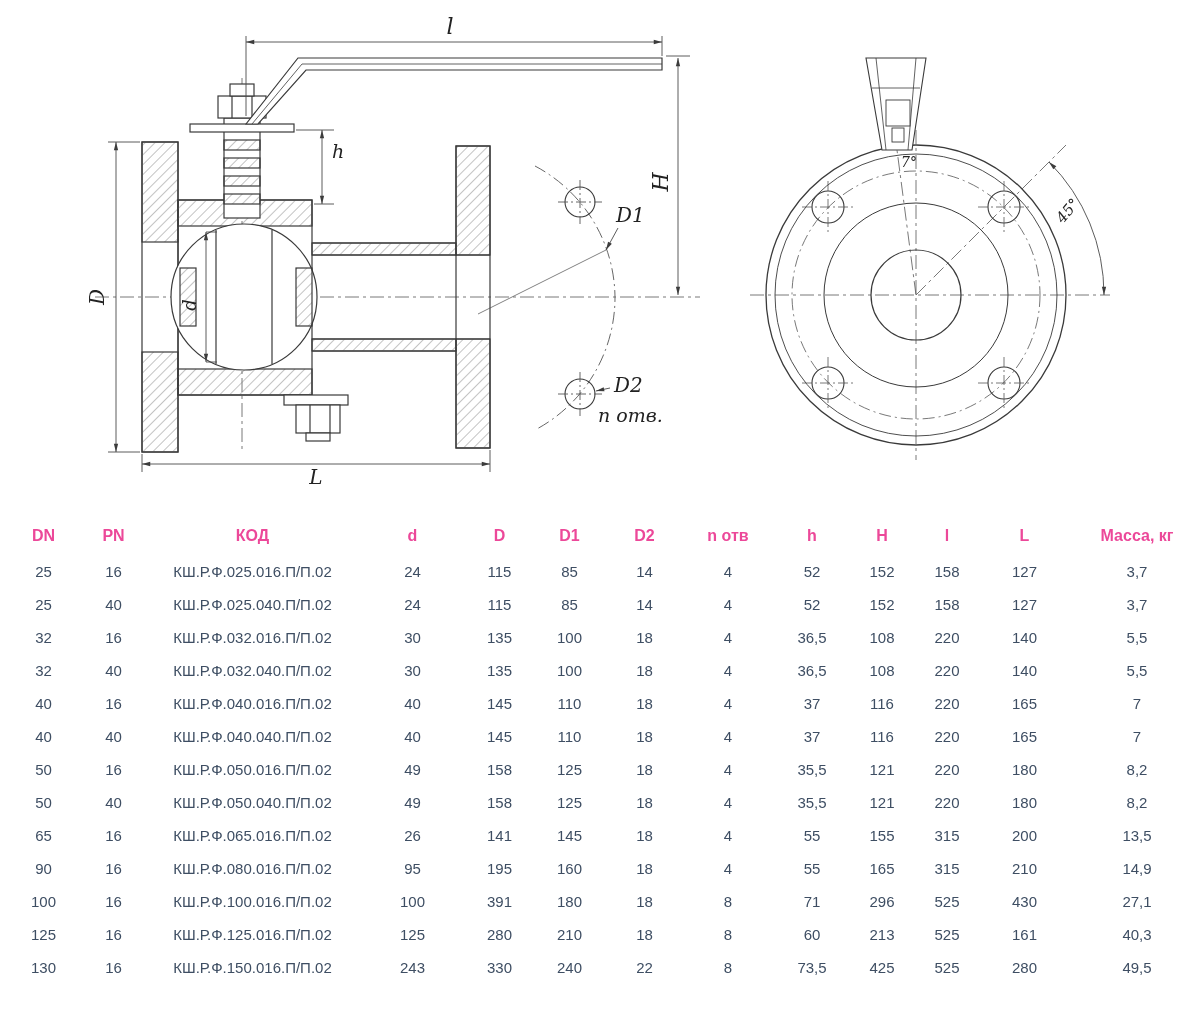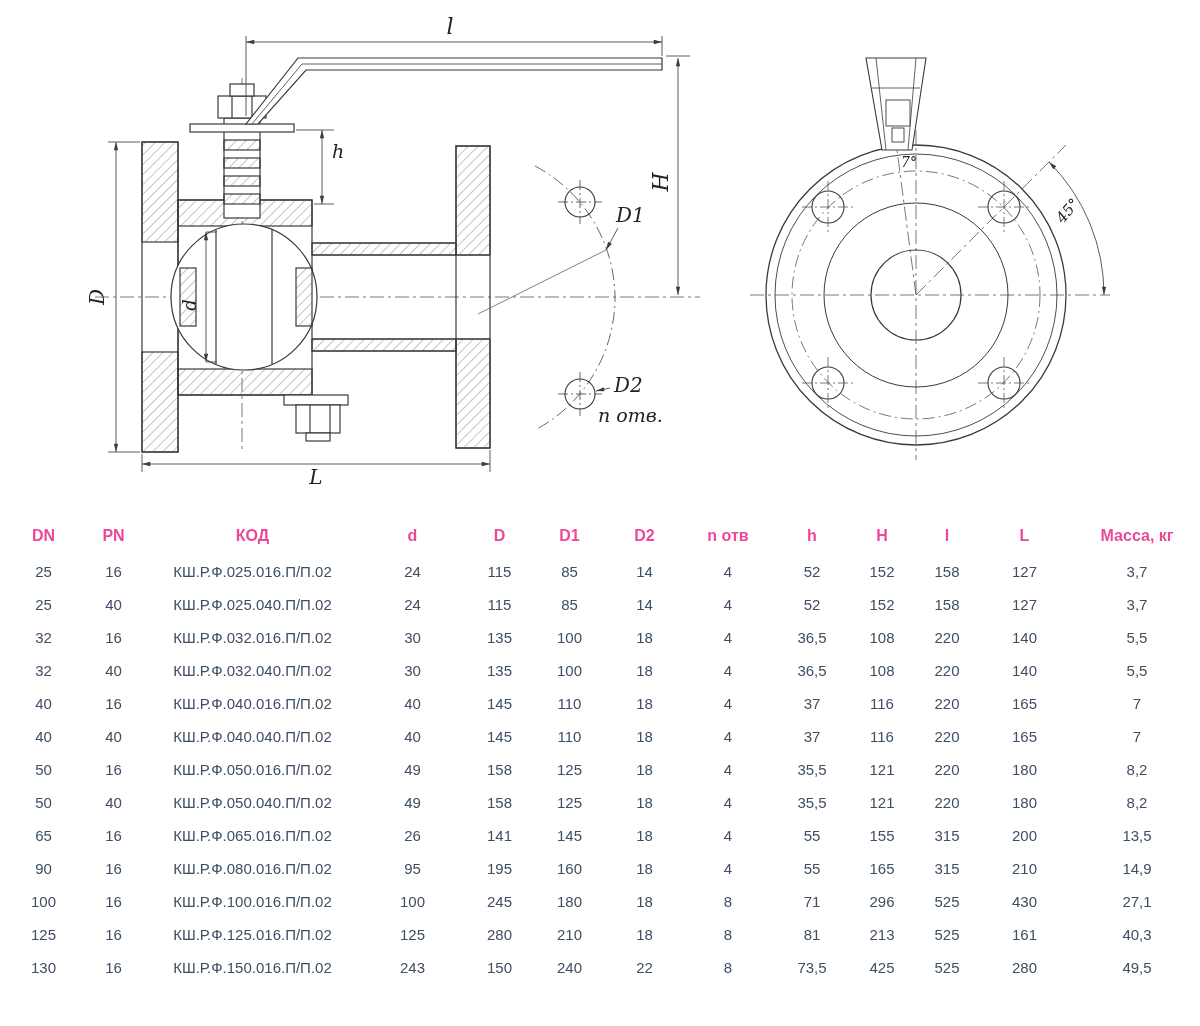--- a/index.html
+++ b/index.html
@@ -359,51 +359,51 @@
           <td>165</td>
           <td>315</td>
           <td>210</td>
           <td>14,9</td>
         </tr>
         <tr>
           <td>100</td>
           <td>16</td>
           <td>КШ.Р.Ф.100.016.П/П.02</td>
           <td>100</td>
-          <td>245</td>
+          <td>391</td>
           <td>180</td>
           <td>18</td>
           <td>8</td>
           <td>71</td>
           <td>296</td>
           <td>525</td>
           <td>430</td>
           <td>27,1</td>
         </tr>
         <tr>
           <td>125</td>
           <td>16</td>
           <td>КШ.Р.Ф.125.016.П/П.02</td>
           <td>125</td>
           <td>280</td>
           <td>210</td>
           <td>18</td>
           <td>8</td>
-          <td>81</td>
+          <td>60</td>
           <td>213</td>
           <td>525</td>
           <td>161</td>
           <td>40,3</td>
         </tr>
         <tr>
           <td>130</td>
           <td>16</td>
           <td>КШ.Р.Ф.150.016.П/П.02</td>
           <td>243</td>
-          <td>150</td>
+          <td>330</td>
           <td>240</td>
           <td>22</td>
           <td>8</td>
           <td>73,5</td>
           <td>425</td>
           <td>525</td>
           <td>280</td>
           <td>49,5</td>
         </tr>
       </tbody>

